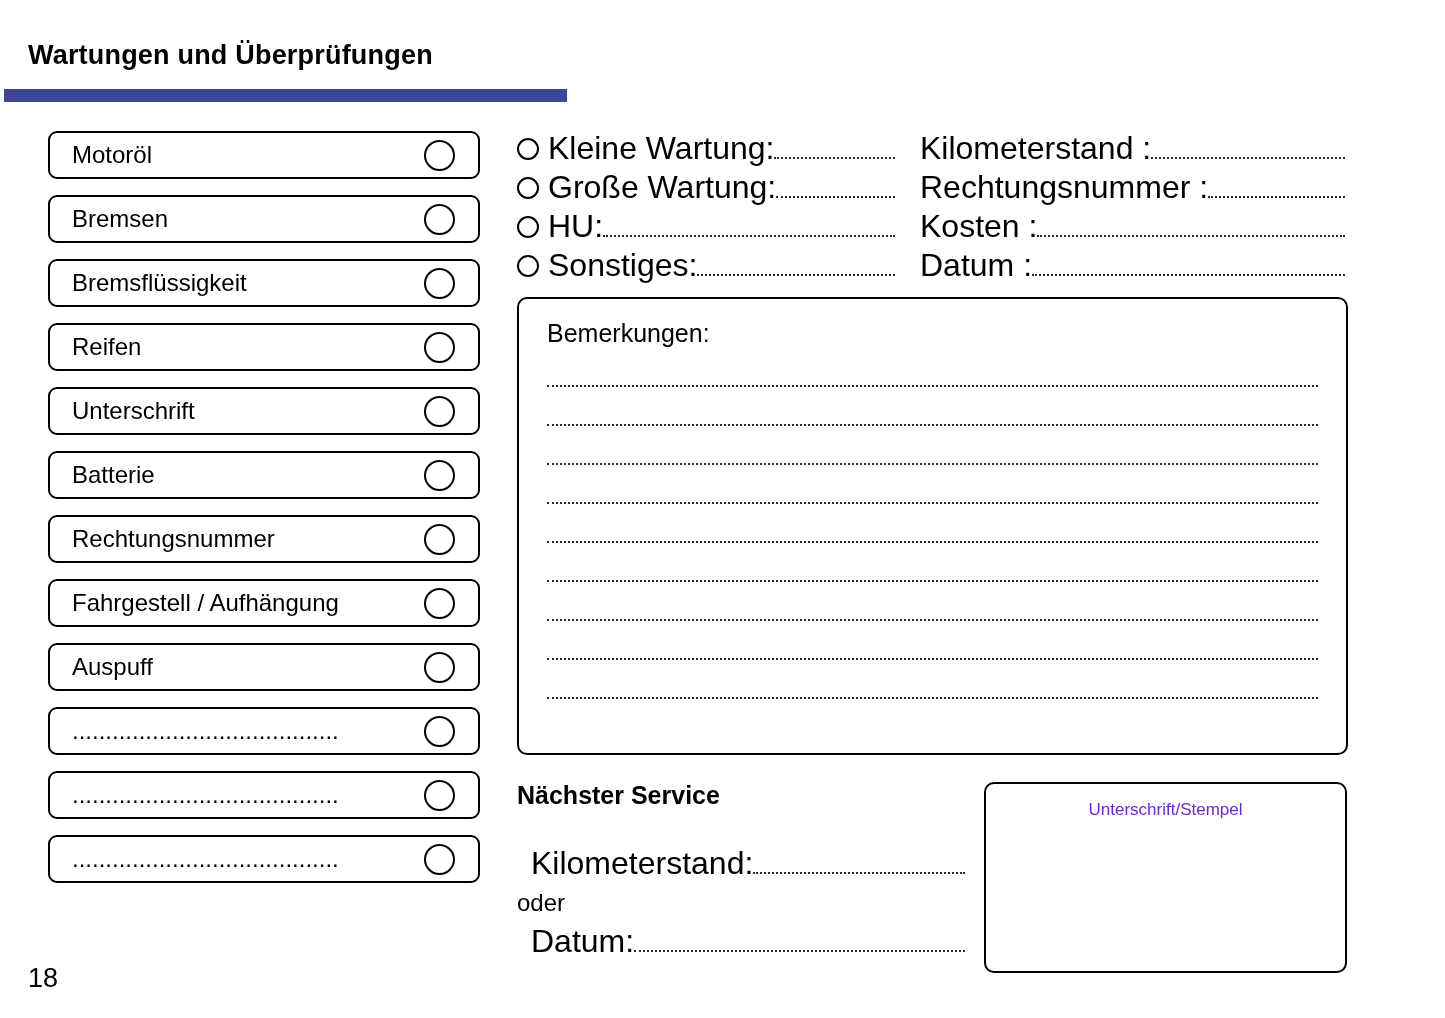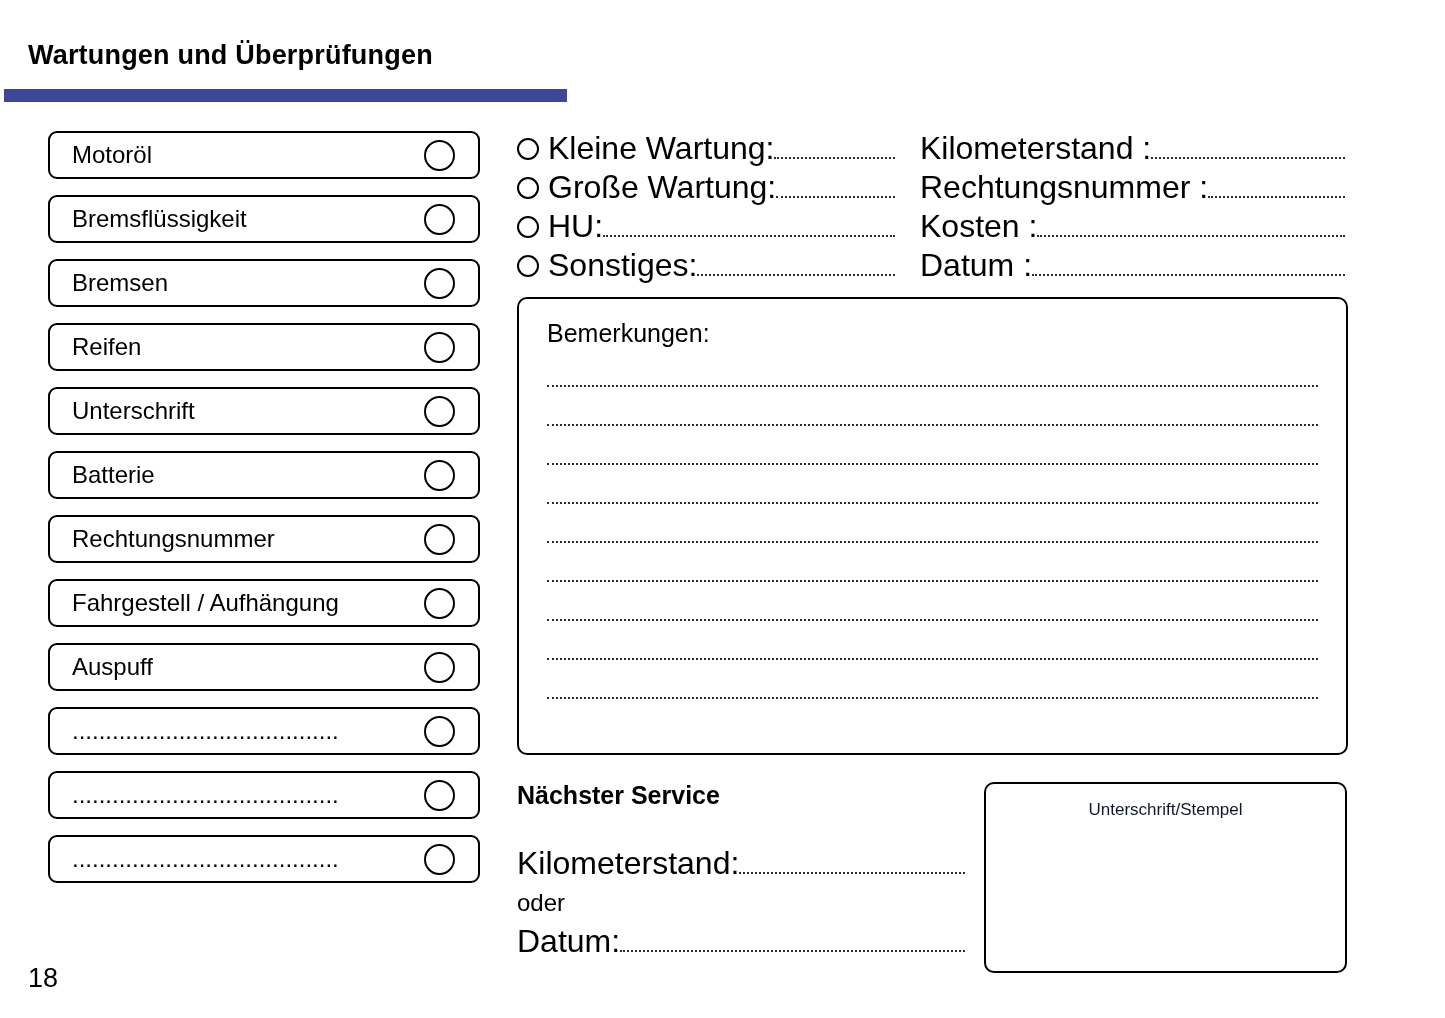--- a/index.html
+++ b/index.html
@@ -62,54 +62,54 @@
   }
   .remarks-title { font-size: 25px; }
   .remark-line {
     height: 0; border-bottom: 2px dotted #2a2a2a;
     margin-top: 37px;
   }
 
   
   .next-service { position: absolute; left: 517px; top: 781px; width: 448px; }
   .next-service-title { font-size: 25px; font-weight: bold; margin-bottom: 34px; }
-  .ns-row { display: flex; align-items: center; height: 39px; }
+  .ns-row { display: flex; align-items: center; height: 39px; margin-left: 14px; }
   .ns-plain { font-size: 24px; height: 39px; display: flex; align-items: center; }
 
   
   .signature-box {
     position: absolute; left: 984px; top: 782px;
     width: 363px; height: 191px;
     border: 2px solid #000; border-radius: 10px;
     text-align: center; padding-top: 16px;
   }
-  .signature-label { font-size: 17px; color: #0f172a; }
+  .signature-label { font-size: 17px; color: #6d28d9; }
 
   .page-number {
     position: absolute; left: 28px; top: 963px;
     font-size: 27px;
   }
 </style>
 </head>
 <body>
 
 <div class="page-title">Wartungen und Überprüfungen</div>
 <div class="accent-bar"></div>
 
 <div class="checklist">
   <div class="check-row">
     <span class="label">Motoröl</span>
     <span class="circle"></span>
   </div>
   <div class="check-row">
+    <span class="label">Bremsen</span>
+    <span class="circle"></span>
+  </div>
+  <div class="check-row">
     <span class="label">Bremsflüssigkeit</span>
-    <span class="circle"></span>
-  </div>
-  <div class="check-row">
-    <span class="label">Bremsen</span>
     <span class="circle"></span>
   </div>
   <div class="check-row">
     <span class="label">Reifen</span>
     <span class="circle"></span>
   </div>
   <div class="check-row">
     <span class="label">Unterschrift</span>
     <span class="circle"></span>
   </div>

